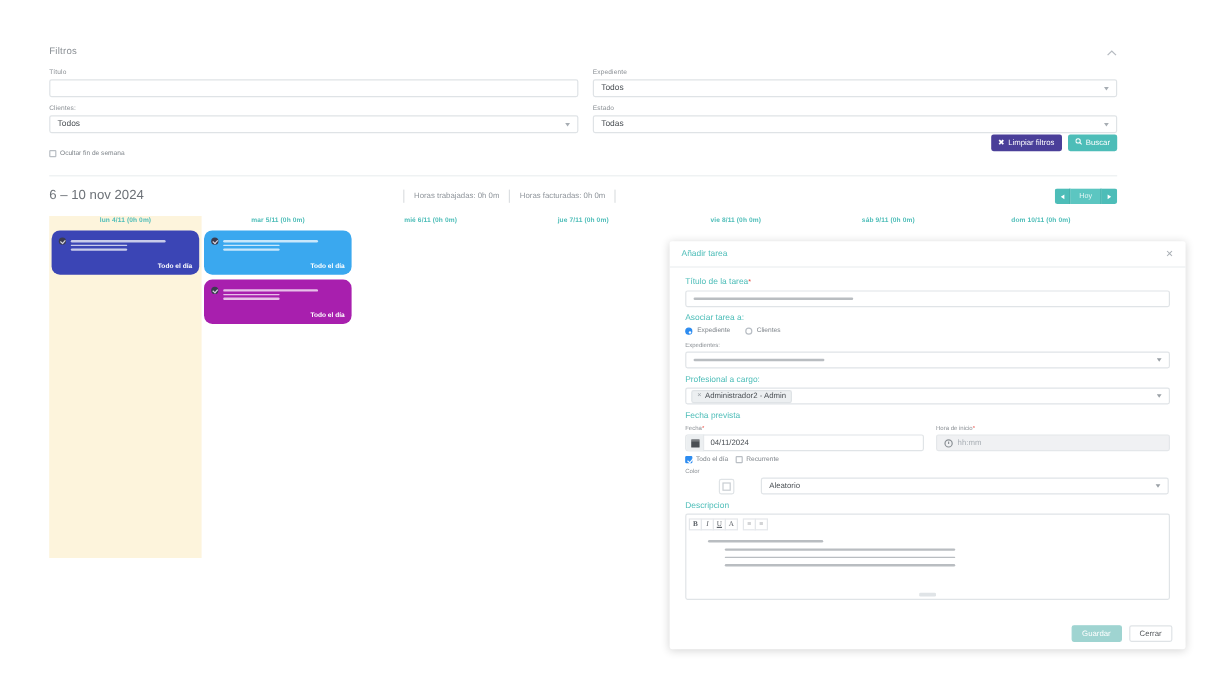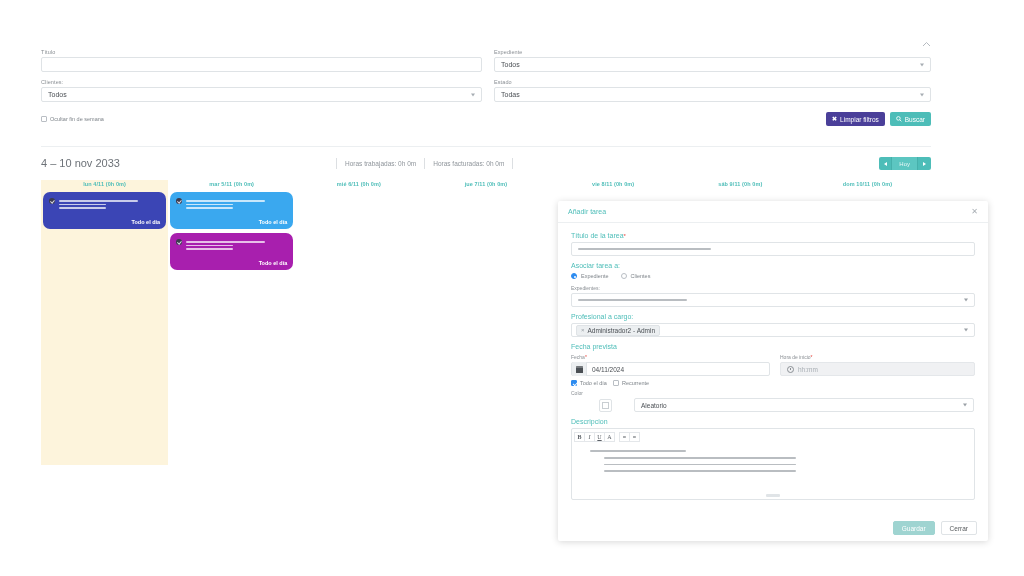--- a/index.html
+++ b/index.html
@@ -273,20 +273,21 @@
   }
   .fbtn.save { background: #9fd4d1; color: #fff; border: 1px solid #9fd4d1; }
   .fbtn.close { background: #fff; color: #55595c; border: 1px solid #dfe3e6; }
   .mb-6 { margin-bottom: 6px; }
   .mb-4 { margin-bottom: 4px; }
 </style>
 </head>
 <body>
 
 <div class="filters-panel">
+  <div class="filters-title">Filtros</div>
   <div class="filters-collapse">
     <svg width="9" height="6" viewBox="0 0 9 6">
         <path d="M1 5 L4.5 1.5 L8 5" stroke="#b5bac0" stroke-width="1" fill="none"></path>
       </svg>
   </div>
 
   <div class="filters-grid">
     <div class="fg-col fg-left">
       <div>
         <div class="field-label">Título</div>
@@ -336,21 +337,21 @@
           </svg>
       </span>
       <span>Buscar</span>
     </div>
   </div>
 </div>
 
 <div class="cal-divider"></div>
 
 <div class="cal-toolbar">
-  <div class="cal-range">4 – 10 nov 2033</div>
+  <div class="cal-range">6 – 10 nov 2024</div>
   <div class="hours-group">
     <div class="hours-cell">Horas trabajadas: 0h 0m</div>
     <div class="hours-cell">Horas facturadas: 0h 0m</div>
     <div class="hours-end"></div>
   </div>
   <div class="nav-group">
     <div class="nav-btn">
         <span class="tri-l"></span>
       </div>
     <div class="nav-btn today">Hoy</div>

